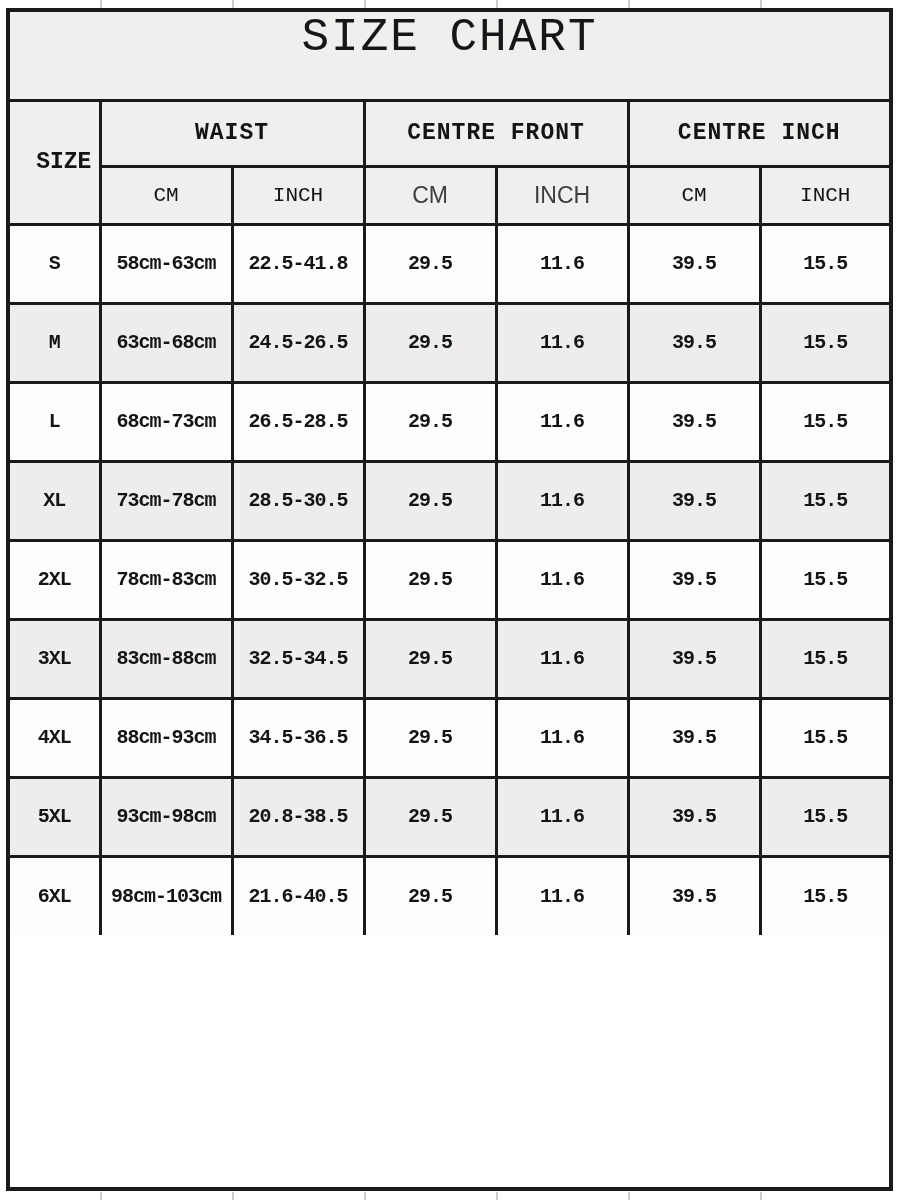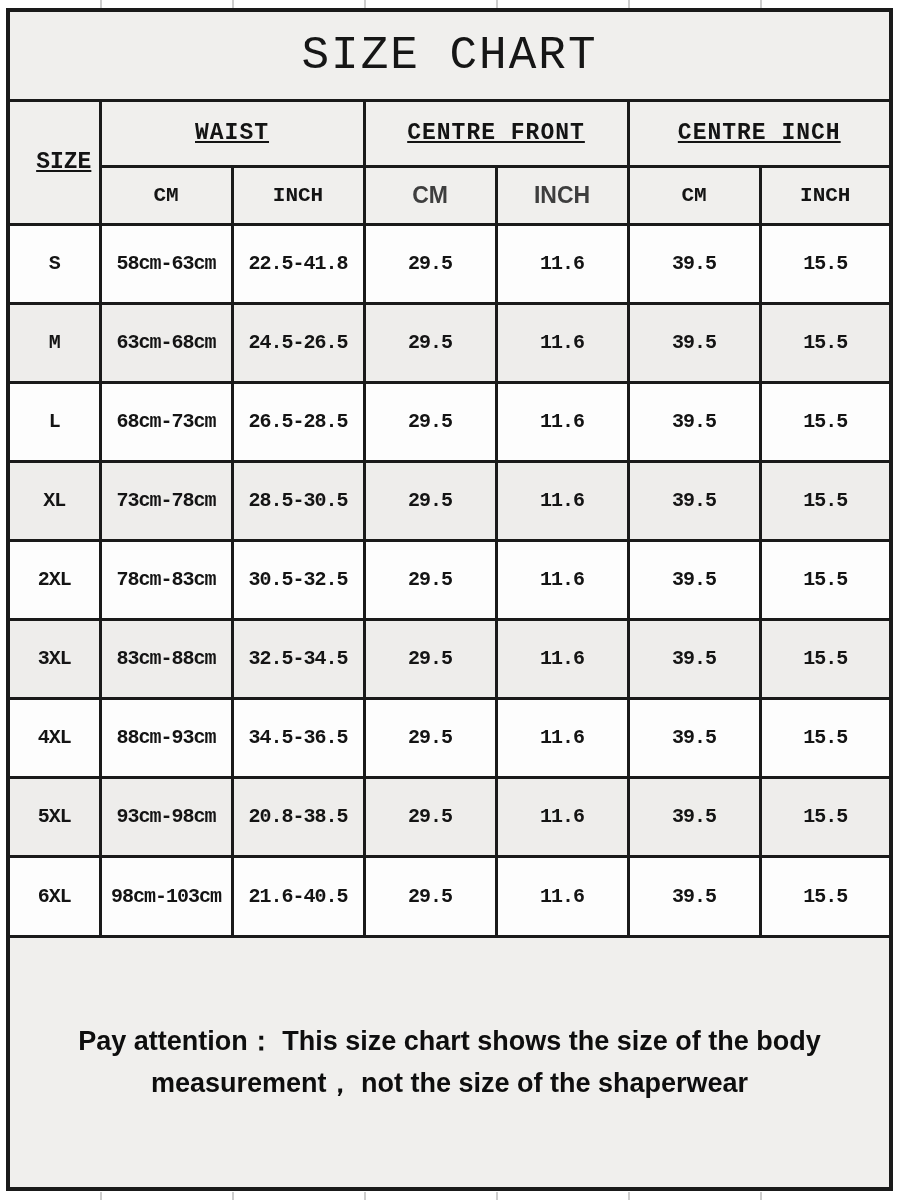--- a/index.html
+++ b/index.html
@@ -19,49 +19,49 @@
     color:var(--ink);
   }
   .chart-frame{
     position:absolute;left:6px;top:8px;width:887px;height:1183px;
     border:4px solid var(--border);background:#fff;
     display:flex;flex-direction:column;
   }
   .title-box{
     height:90px;flex:none;background:var(--panel);
     border-bottom:3px solid var(--border);
-    display:flex;align-items:center;justify-content:center;
+    display:flex;justify-content:center;
   }
   .title-text{
     font-family:"Liberation Mono","DejaVu Sans Mono",monospace;
     font-size:46px;font-weight:500;letter-spacing:2px;color:#161616;
     white-space:nowrap;
   }
   table.size-table{
     width:100%;flex:none;border-collapse:collapse;table-layout:fixed;
   }
   .size-table th,.size-table td{
     border:3px solid var(--border);
     text-align:center;vertical-align:middle;
     overflow:hidden;white-space:nowrap;
   }
   .size-table tr > *:first-child{border-left:none;}
   .size-table tr > *:last-child{border-right:none;}
-  .size-table thead tr:first-child > *{border-top:none;text-decoration:underline;}
+  .size-table thead tr:first-child > *{border-top:none;}
   .size-table tbody tr:last-child > *{border-bottom:none;}
   .size-table thead th{background:var(--panel);}
   tr.group-row{height:64px;}
   tr.sub-row{height:58px;}
   .size-head{
     font-size:23px;font-weight:700;letter-spacing:0;padding-left:19px;
   }
   .group-head{
     font-size:23px;font-weight:700;letter-spacing:1px;
   }
-  .sub-head{font-size:21px;font-weight:700;}
+  .sub-head{font-size:21px;font-weight:400;}
   .sub-head.sans{
     font-family:"Liberation Sans","DejaVu Sans",sans-serif;
     font-size:23px;color:var(--sans-sub);letter-spacing:0;
   }
   .size-table tbody tr{height:79px;}
   .size-table tbody td{
     background:var(--row-white);
     font-size:20px;font-weight:700;letter-spacing:-1px;
   }
   .size-table tbody tr.alt td{background:var(--row-alt);}
@@ -196,24 +196,20 @@
             <td>98cm-103cm</td>
             <td>21.6-40.5</td>
             <td>29.5</td>
             <td>11.6</td>
             <td>39.5</td>
             <td>15.5</td>
           </tr>
         </tbody>
     </table>
 
-    <div class="footer-box">
-      <div class="footer-line">Pay attention： This size chart shows the size of the body</div>
-      <div class="footer-line">measurement， not the size of the shaperwear</div>
-    </div>
 
   </div>
 
 <div class="stub" style="left: 100px; top: 0px;"></div>
     <div class="stub" style="left: 100px; top: 1192px;"></div>
     <div class="stub" style="left: 232px; top: 0px;"></div>
     <div class="stub" style="left: 232px; top: 1192px;"></div>
     <div class="stub" style="left: 364px; top: 0px;"></div>
     <div class="stub" style="left: 364px; top: 1192px;"></div>
     <div class="stub" style="left: 496px; top: 0px;"></div>

